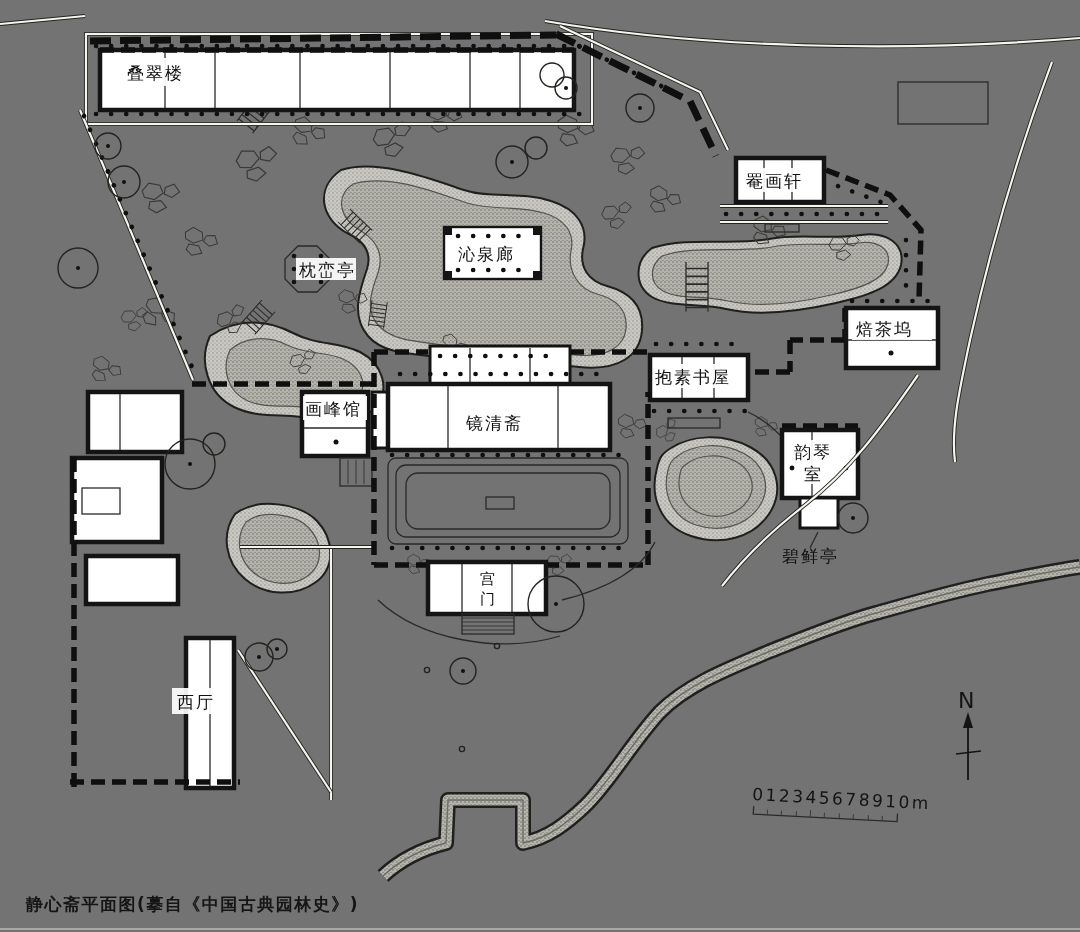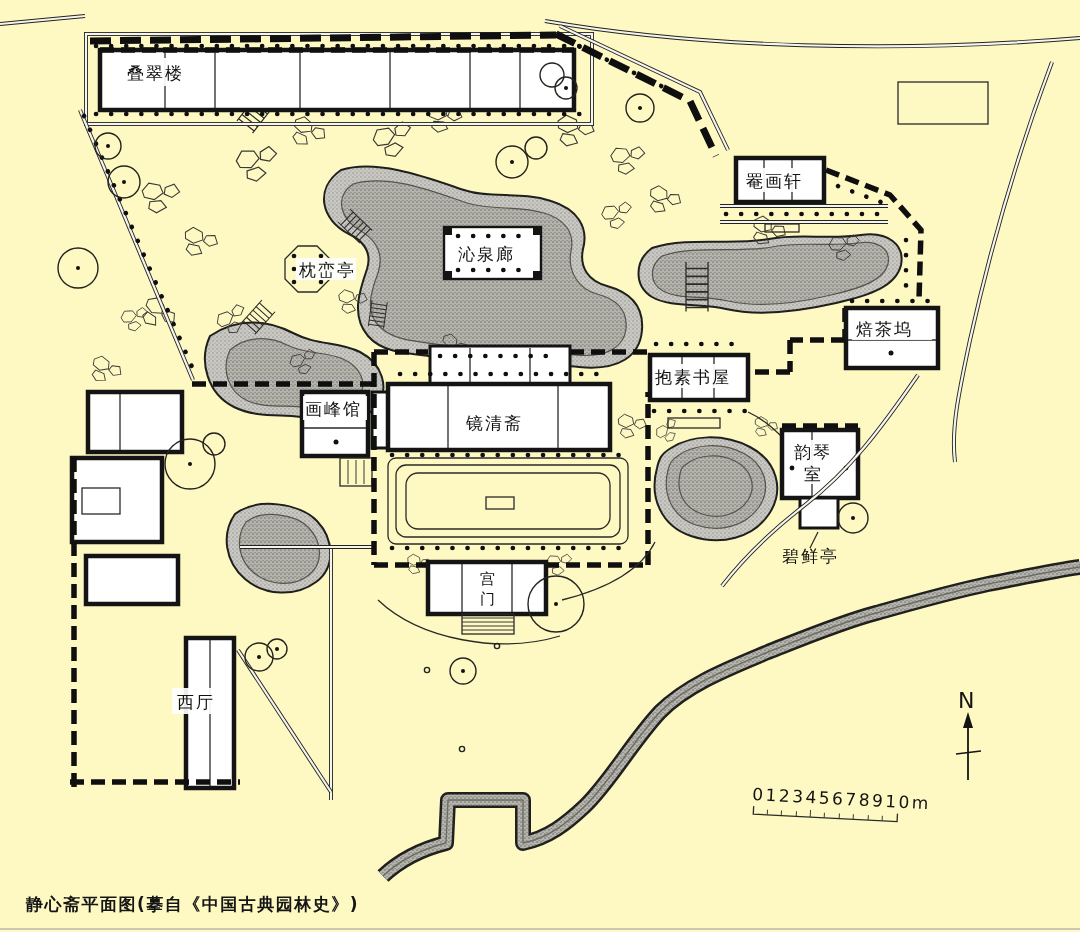--- a/index.html
+++ b/index.html
@@ -1,16 +1,16 @@
 <!DOCTYPE html>
 <html><head>
 <meta charset="utf-8">
 <style>
   html,body{margin:0;padding:0;background:#e8e6e1;}
-  .page{position:relative;width:1080px;height:932px;background:#fef9c3;overflow:hidden;
+  .page{position:relative;width:1080px;height:932px;background:#737373;overflow:hidden;
         font-family:"DejaVu Sans","Liberation Sans",sans-serif;}
   svg{position:absolute;left:0;top:0;}
   
   .bld{fill:#ffffff;stroke:#141414;stroke-width:4.5;stroke-linejoin:miter;}
   .bld3{fill:#ffffff;stroke:#141414;stroke-width:3;}
   .thin{fill:none;stroke:#2a2a28;stroke-width:1.3;}
   .thin2{fill:none;stroke:#3a3936;stroke-width:1;}
   .pond{fill:url(#stip1);stroke:#1f1f1d;stroke-width:2;}
   .cont{fill:url(#stip2);stroke:#55544e;stroke-width:1.2;}
   .cren{fill:none;stroke:#0f0f0f;stroke-width:7;stroke-dasharray:21 9;}

